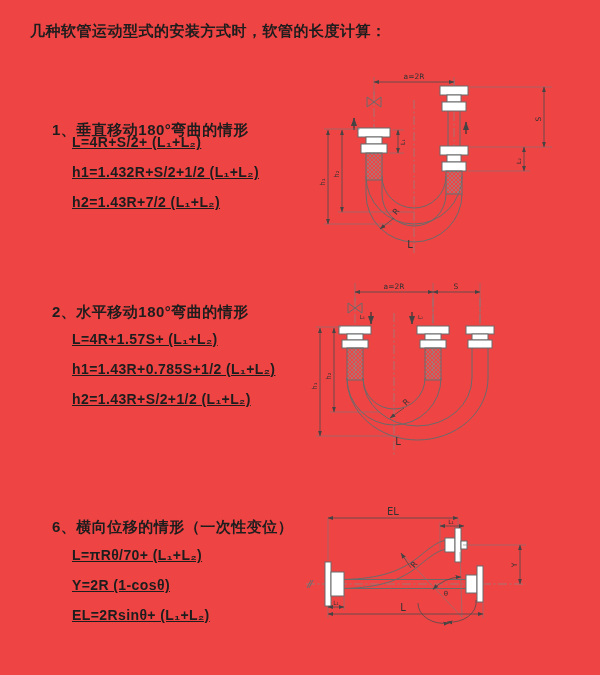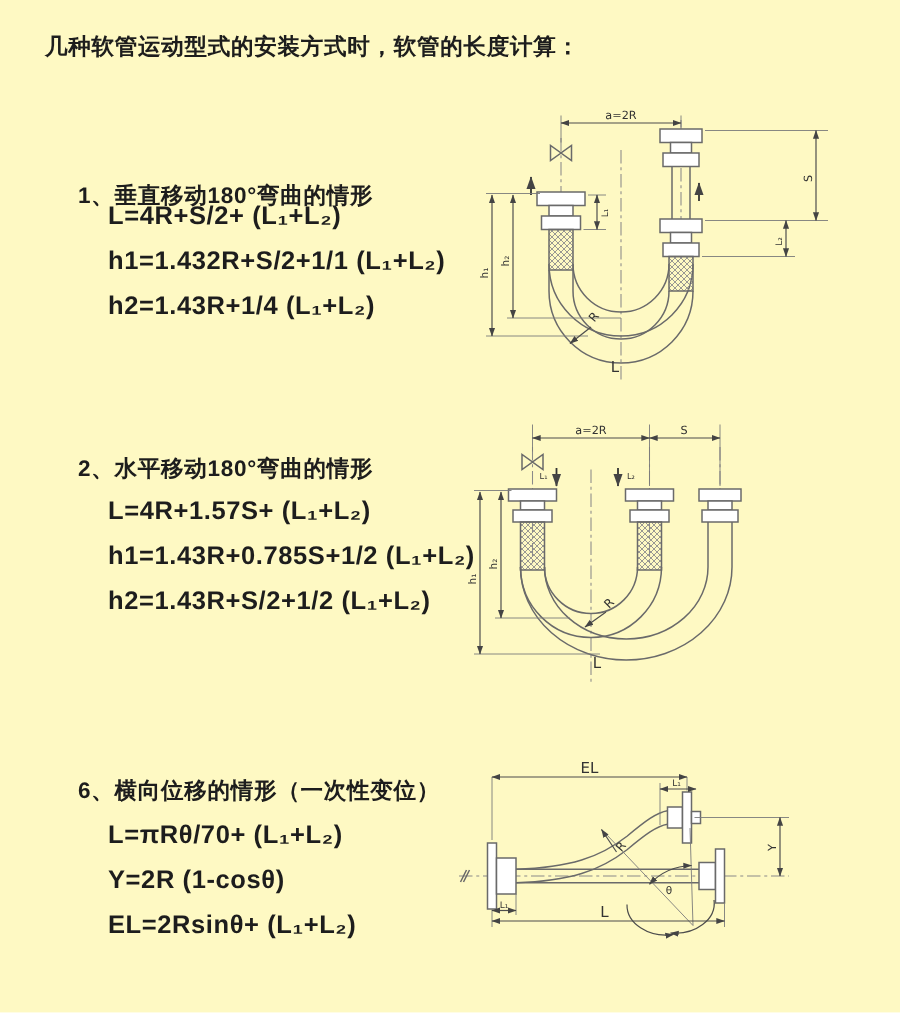--- a/index.html
+++ b/index.html
@@ -1,53 +1,53 @@
 <!DOCTYPE html>
 <html><head>
 <meta charset="utf-8">
 <style>
   * { margin:0; padding:0; box-sizing:border-box; }
   html,body { background:#ffffff; }
   .page {
-    position:relative; width:600px; height:675px; background:#fef9c3;
+    position:relative; width:600px; height:675px; background:#ef4444;
     font-family:"Liberation Sans", sans-serif; color:#1d1d1d; overflow:hidden;
   }
   .title {
     position:absolute; left:30px; top:22px; font-size:15px; font-weight:bold;
     letter-spacing:0.5px; white-space:nowrap;
   }
   .sec-heading {
     position:absolute; left:52px; font-size:15px; font-weight:bold;
     letter-spacing:0.5px; white-space:nowrap;
   }
   .formula {
-    position:absolute; left:72px; font-size:17px; font-weight:bold;
-    letter-spacing:0.4px; white-space:nowrap;
+    position:absolute; left:72px; font-size:14px; font-weight:bold;
+    letter-spacing:0.4px; white-space:nowrap;text-decoration:underline;
   }
   .diagram { position:absolute;text-decoration:underline; }
   svg { display:block; }
   svg text { font-family:"DejaVu Sans", sans-serif; fill:#333; }
   .dwg   { stroke:#6a6a6a; stroke-width:1;   fill:none; }
   .dwgf  { stroke:#6a6a6a; stroke-width:1;   fill:#ffffff; }
   .dim   { stroke:#4d4d4d; stroke-width:0.8; fill:none; }
   .ext   { stroke:#7a7a7a; stroke-width:0.6; fill:none; }
   .cl    { stroke:#8a8a8a; stroke-width:0.7; fill:none; stroke-dasharray:9 2.5 2 2.5; }
   .mv    { stroke:#333;    stroke-width:1.2; fill:none; }
 </style>
 </head>
 <body>
 
 <div class="page">
 
   <div class="title">几种软管运动型式的安装方式时，软管的长度计算：</div>
 
   <div class="sec-heading" style="top:121px">1、垂直移动180°弯曲的情形</div>
   <div class="formula" style="top:134px">L=4R+S/2+ (L₁+L₂)</div>
-  <div class="formula" style="top:164px">h1=1.432R+S/2+1/1 (L₁+L₂)</div>
-  <div class="formula" style="top:194px">h2=1.43R+1/4 (L₁+L₂)</div>
+  <div class="formula" style="top:164px">h1=1.432R+S/2+1/2 (L₁+L₂)</div>
+  <div class="formula" style="top:194px">h2=1.43R+7/2 (L₁+L₂)</div>
 
   <div class="sec-heading" style="top:303px">2、水平移动180°弯曲的情形</div>
   <div class="formula" style="top:331px">L=4R+1.57S+ (L₁+L₂)</div>
   <div class="formula" style="top:361px">h1=1.43R+0.785S+1/2 (L₁+L₂)</div>
   <div class="formula" style="top:391px">h2=1.43R+S/2+1/2 (L₁+L₂)</div>
 
   <div class="sec-heading" style="top:518px">6、横向位移的情形（一次性变位）</div>
   <div class="formula" style="top:547px">L=πRθ/70+ (L₁+L₂)</div>
   <div class="formula" style="top:577px">Y=2R (1-cosθ)</div>
   <div class="formula" style="top:607px">EL=2Rsinθ+ (L₁+L₂)</div>

